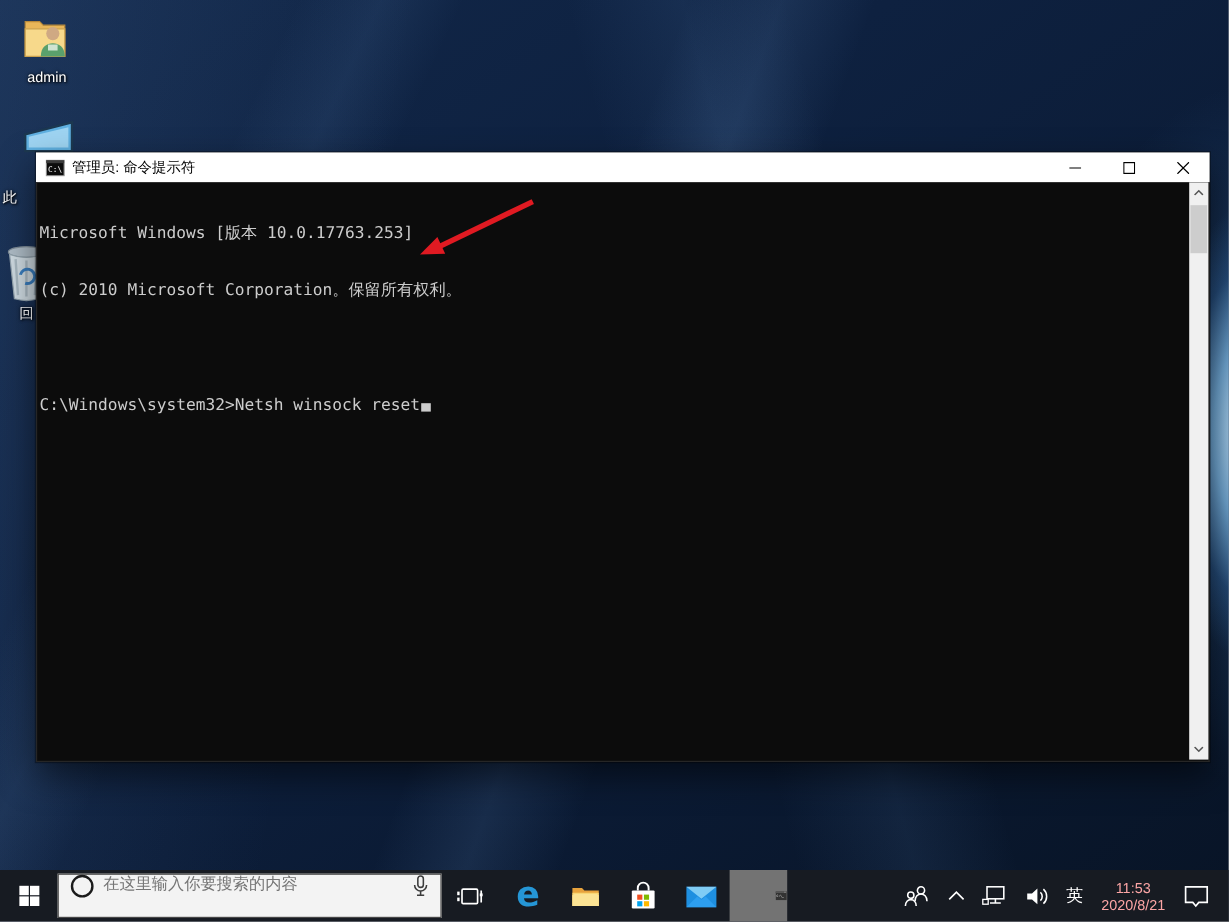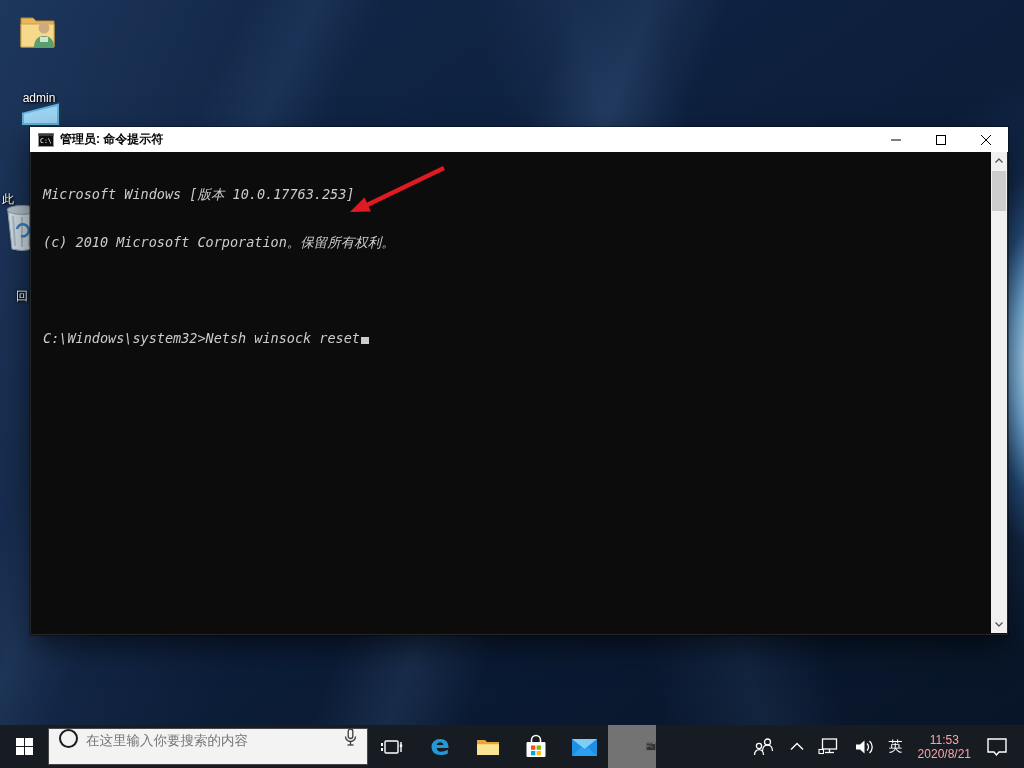--- a/index.html
+++ b/index.html
@@ -13,48 +13,48 @@
       radial-gradient(ellipse 260px 420px at 103% 47%, rgba(70,135,200,0.35), rgba(0,0,0,0) 70%),
       linear-gradient(115deg, rgba(0,0,0,0) 18%, rgba(110,160,220,0.10) 23%, rgba(0,0,0,0) 28%),
       linear-gradient(110deg, rgba(0,0,0,0) 44%, rgba(120,170,230,0.12) 50%, rgba(0,0,0,0) 56%),
       linear-gradient(75deg, rgba(0,0,0,0) 55%, rgba(100,150,210,0.10) 63%, rgba(0,0,0,0) 70%),
       linear-gradient(100deg, rgba(90,130,185,0.16), rgba(0,0,0,0) 30%),
       linear-gradient(145deg, #12284a 0%, #0e2140 35%, #0b1b35 65%, #081426 100%);
   }
 
   
   .desk-icon { position:absolute; text-align:center; z-index:1; }
-  .desk-label { color:#fff; font-size:12px; text-shadow:1px 1px 2px #000, 0 0 3px #000; display:block;margin-top:35px; }
+  .desk-label { color:#fff; font-size:12px; text-shadow:1px 1px 2px #000, 0 0 3px #000; display:block; }
   .admin-icon { left:0px; top:12px; width:78px; }
   .thispc-sliver { left:20px; top:99px; }
   .thispc-label { position:absolute; left:2px; top:156px; z-index:1; }
   .bin-sliver { position:absolute; left:4px; top:202px; z-index:1; }
   .bin-label { position:absolute; left:16px; top:253px; z-index:1; }
 
   
   .window {
     position:absolute; left:30px; top:127px; width:978px; height:508px; z-index:2;
     box-shadow:0 12px 28px rgba(0,0,0,0.55), 0 0 0 1px rgba(0,0,0,0.35);
     background:#0c0c0c;
   }
   .titlebar {
     height:25px; background:#ffffff; display:flex; align-items:center;
     font-size:12px; color:#000;
   }
   .titlebar .app-icon { margin:0 6px 0 8px; display:flex; }
-  .title-text { flex:1 1 auto; white-space:nowrap;font-weight:bold; }
+  .title-text { flex:1 1 auto; white-space:nowrap; }
   .win-controls { display:flex; height:25px; }
   .win-btn { width:45px; height:25px; display:flex; align-items:center; justify-content:center; }
 
   .console {
     position:relative; width:978px; height:483px; background:#0c0c0c;
     border:1px solid #262626; border-top:none;
     font-family:"DejaVu Sans Mono", monospace; font-size:13.5px; line-height:16px; color:#cccccc;
   }
-  .console-text { position:absolute; left:12px; top:2px; right:18px; white-space:pre;font-style:italic; }
+  .console-text { position:absolute; left:2px; top:2px; right:18px; white-space:pre; }
   .cline { min-height:16px; }
   .cursor { display:inline-block; width:8px; height:7px; background:#cccccc; color:transparent; margin-left:1px; vertical-align:-1px; overflow:hidden; }
 
   
   .scrollbar { position:absolute; top:0; right:0; width:16px; height:481px; background:#f0f0f0; }
   .sb-arrow { position:absolute; left:0; width:16px; height:17px; display:flex; align-items:center; justify-content:center; }
   .sb-up { top:0; } .sb-down { bottom:0; }
   .sb-thumb { position:absolute; left:1px; top:19px; width:14px; height:40px; background:#cdcdcd; }
 
   
@@ -62,21 +62,21 @@
 
   
   .taskbar {
     position:absolute; left:0; bottom:0; width:1024px; height:43px; z-index:4;
     background:#171b22; display:flex; align-items:stretch;
   }
   .tb-btn { width:48px; display:flex; align-items:center; justify-content:center; }
   .tb-btn.active { background:#737373;padding-left:38px; }
   .searchbox {
     width:320px; margin:3px 0; background:#f3f3f3; border:1px solid #474747;
-    display:flex; align-items:flex-end; gap:8px; padding:16px 10px;
+    display:flex; align-items:flex-start; gap:8px; padding:0 10px;
   }
   .cortana-ring { width:19px; height:19px; border:2.5px solid #1b1b1b; border-radius:50%; flex:0 0 auto; }
   .search-input {
     flex:1 1 auto; border:none; background:transparent; outline:none;
     font-size:13.5px; color:#222; font-family:"Liberation Sans", sans-serif;
   }
   .edge-e { font-family:"DejaVu Sans", sans-serif; font-weight:bold; font-size:29px; color:#2596d6; line-height:1; transform:translateY(-1px); }
 
   .tray { margin-left:auto; display:flex; align-items:center; }
   .tray-btn { height:43px; display:flex; align-items:center; justify-content:center; padding:0 7px; }

